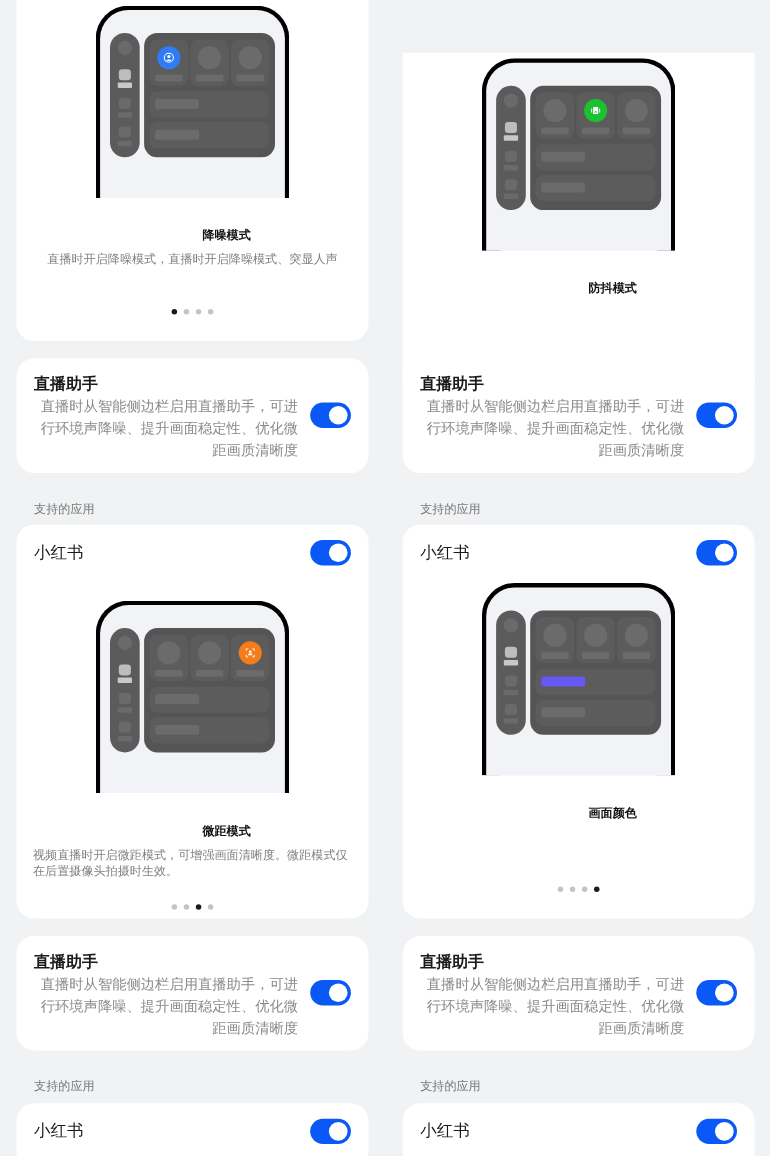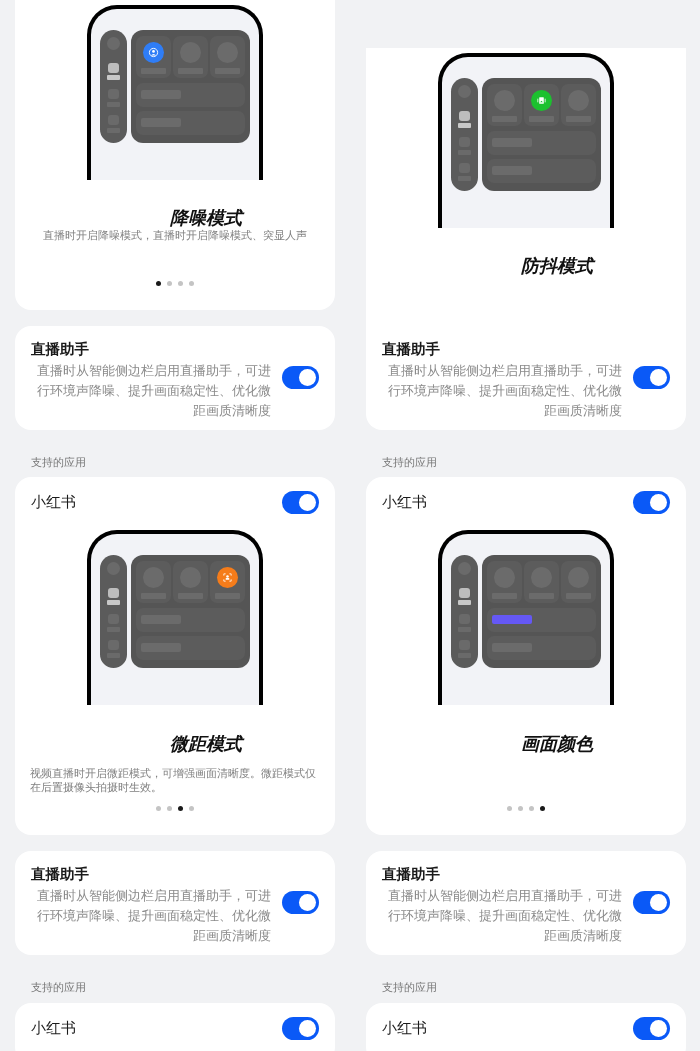--- a/index.html
+++ b/index.html
@@ -28,21 +28,21 @@
   .panel { position: absolute; left: 40px; top: 21px; width: 119px; height: 113px; background: #555; border-radius: 12px; }
   .tile { position: absolute; top: 6px; width: 35px; height: 42px; background: #5c5c5c; border-radius: 7px; }
   .tile .circ { position: absolute; left: 7px; top: 6px; width: 21px; height: 21px; border-radius: 50%; background: #6b6b6b; }
   .tile .lab { position: absolute; left: 5px; top: 32px; width: 25px; height: 6px; border-radius: 1px; background: #6b6b6b; }
   .row { position: absolute; left: 5px; width: 109px; height: 24px; background: #5c5c5c; border-radius: 7px; }
   .row .lab { position: absolute; left: 5px; top: 7px; width: 40px; height: 9px; border-radius: 2px; background: #6b6b6b; }
 
   .active-icon { display: flex; align-items: center; justify-content: center; }
   .active-icon svg { width: 11px; height: 11px; }
 
-  .c-title { position: absolute; left: 0; width: 382px; text-align: center; font-size: 18px; font-weight: bold; color: #111; font-style: italic; }
+  .c-title { position: absolute; left: 0; width: 382px; text-align: center; font-size: 11px; font-weight: bold; color: #111; }
   .c-desc { position: absolute; left: 15px; width: 290px; text-align: center; font-size: 11px; line-height: 14px; color: #808080; }
   .c-desc.left { text-align: left; }
   .dots { position: absolute; left: 0; width: 320px; display: flex; justify-content: center; gap: 6px; }
   .dot { width: 5px; height: 5px; border-radius: 50%; background: #c4c4c4; }
   .dot.on { background: #1a1a1a; }
 
   
   .setting { height: 104px; }
   .setting .s-title { position: absolute; left: 16px; top: 14px; font-size: 14.5px; font-weight: bold; color: #1a1a1a; }
   .setting .s-desc { position: absolute; left: 16px; top: 35px; width: 240px; font-size: 13px; line-height: 20px; color: #8a8a8a; text-align: right; }
@@ -116,20 +116,152 @@
   </div>
 
   <div class="section-label" style="top:455px;">支持的应用</div>
 
   <div class="card" style="top:477px; height:358px;">
     <div class="app-row-title" style="top:16px;">小红书</div>
     <div class="toggle" style="left:267px; top:14px;">
         <div class="knob"></div>
       </div>
 
+    <div class="carousel inner" style="top:16px; height:358px;">
+      <div class="phone" style="top:53px;">
+        <div class="side-pill">
+          <div class="c" style="top:7px;"></div>
+          <div class="sq hl" style="top:33px;"></div>
+          <div class="bar hl" style="top:45px;"></div>
+          <div class="sq" style="top:59px;"></div>
+          <div class="bar" style="top:72px;"></div>
+          <div class="sq" style="top:85px;"></div>
+          <div class="bar" style="top:98px;"></div>
+        </div>
+        <div class="panel">
+          <div class="tile" style="left:5px;">
+              <div class="circ"></div>
+              <div class="lab"></div>
+            </div>
+          <div class="tile" style="left:42px;">
+              <div class="circ"></div>
+              <div class="lab"></div>
+            </div>
+          <div class="tile" style="left:79px;">
+            <div class="circ active-icon" style="background:#f57c1a;">
+              <svg viewBox="0 0 12 12">
+                  <path d="M2 4V2h2M8 2h2v2M10 8v2H8M4 10H2V8" fill="none" stroke="#fff" stroke-width="0.9"></path>
+                  <circle cx="6" cy="5" r="1.4" fill="#fff"></circle>
+                  <rect x="4" y="6.6" width="4" height="1.8" rx="0.6" fill="#fff"></rect>
+                </svg>
+            </div>
+            <div class="lab"></div>
+          </div>
+          <div class="row" style="top:53px;">
+              <div class="lab"></div>
+            </div>
+          <div class="row" style="top:81px;">
+              <div class="lab"></div>
+            </div>
+        </div>
+      </div>
+      <div class="c-title" style="top:255px;">微距模式</div>
+      <div class="c-desc left" style="top:278px;">视频直播时开启微距模式，可增强画面清晰度。微距模式仅在后置摄像头拍摄时生效。</div>
+      <div class="dots" style="top:329px;">
+        <span class="dot"></span>
+        <span class="dot"></span>
+        <span class="dot on"></span>
+        <span class="dot"></span>
+      </div>
+    </div>
+  </div>
+
+  <div class="card setting" style="top:851px;">
+    <div class="s-title">直播助手</div>
+    <div class="s-desc">直播时从智能侧边栏启用直播助手，可进行环境声降噪、提升画面稳定性、优化微距画质清晰度</div>
+    <div class="toggle" style="left:267px; top:40px;">
+        <div class="knob"></div>
+      </div>
+  </div>
+
+  <div class="section-label" style="top:980px;">支持的应用</div>
+
+  <div class="card" style="top:1003px; height:60px;">
+    <div class="app-row-title" style="top:16px;">小红书</div>
+    <div class="toggle" style="left:267px; top:14px;">
+        <div class="knob"></div>
+      </div>
+  </div>
+</div>
+
+<div class="col right">
+
+  <div class="card carousel" style="top:0;margin-top:48px;">
+    <div class="phone" style="top:5px;">
+      <div class="side-pill">
+        <div class="c" style="top:7px;"></div>
+        <div class="sq hl" style="top:33px;"></div>
+        <div class="bar hl" style="top:45px;"></div>
+        <div class="sq" style="top:59px;"></div>
+        <div class="bar" style="top:72px;"></div>
+        <div class="sq" style="top:85px;"></div>
+        <div class="bar" style="top:98px;"></div>
+      </div>
+      <div class="panel">
+        <div class="tile" style="left:5px;">
+            <div class="circ"></div>
+            <div class="lab"></div>
+          </div>
+        <div class="tile" style="left:42px;">
+          <div class="circ active-icon" style="background:#1cc12f;">
+            <svg viewBox="0 0 12 12">
+                <rect x="3.5" y="2.5" width="5" height="7" rx="0.6" fill="#fff"></rect>
+                <path d="M2 4v4M10 4v4" stroke="#fff" stroke-width="0.9"></path>
+                <path d="M4.5 8 L6 6.2 L7.5 8 Z" fill="#1cc12f"></path>
+              </svg>
+          </div>
+          <div class="lab"></div>
+        </div>
+        <div class="tile" style="left:79px;">
+            <div class="circ"></div>
+            <div class="lab"></div>
+          </div>
+        <div class="row" style="top:53px;">
+            <div class="lab"></div>
+          </div>
+        <div class="row" style="top:81px;">
+            <div class="lab"></div>
+          </div>
+      </div>
+    </div>
+    <div class="c-title" style="top:206px;">防抖模式</div>
+    <div class="dots" style="top:281px;">
+      <span class="dot"></span>
+      <span class="dot on"></span>
+      <span class="dot"></span>
+      <span class="dot"></span>
+    </div>
+  </div>
+
+  <div class="card setting" style="top:326px;">
+    <div class="s-title">直播助手</div>
+    <div class="s-desc">直播时从智能侧边栏启用直播助手，可进行环境声降噪、提升画面稳定性、优化微距画质清晰度</div>
+    <div class="toggle" style="left:267px; top:40px;">
+        <div class="knob"></div>
+      </div>
+  </div>
+
+  <div class="section-label" style="top:455px;">支持的应用</div>
+
+  <div class="card" style="top:477px; height:358px;">
+    <div class="app-row-title" style="top:16px;">小红书</div>
+    <div class="toggle" style="left:267px; top:14px;">
+        <div class="knob"></div>
+      </div>
+
     <div class="carousel inner" style="top:0; height:358px;">
       <div class="phone" style="top:53px;">
         <div class="side-pill">
           <div class="c" style="top:7px;"></div>
           <div class="sq hl" style="top:33px;"></div>
           <div class="bar hl" style="top:45px;"></div>
           <div class="sq" style="top:59px;"></div>
           <div class="bar" style="top:72px;"></div>
           <div class="sq" style="top:85px;"></div>
           <div class="bar" style="top:98px;"></div>
@@ -137,44 +269,37 @@
         <div class="panel">
           <div class="tile" style="left:5px;">
               <div class="circ"></div>
               <div class="lab"></div>
             </div>
           <div class="tile" style="left:42px;">
               <div class="circ"></div>
               <div class="lab"></div>
             </div>
           <div class="tile" style="left:79px;">
-            <div class="circ active-icon" style="background:#f57c1a;">
-              <svg viewBox="0 0 12 12">
-                  <path d="M2 4V2h2M8 2h2v2M10 8v2H8M4 10H2V8" fill="none" stroke="#fff" stroke-width="0.9"></path>
-                  <circle cx="6" cy="5" r="1.4" fill="#fff"></circle>
-                  <rect x="4" y="6.6" width="4" height="1.8" rx="0.6" fill="#fff"></rect>
-                </svg>
-            </div>
-            <div class="lab"></div>
-          </div>
+              <div class="circ"></div>
+              <div class="lab"></div>
+            </div>
           <div class="row" style="top:53px;">
-              <div class="lab"></div>
+              <div class="lab" style="background:#6558f5;"></div>
             </div>
           <div class="row" style="top:81px;">
               <div class="lab"></div>
             </div>
         </div>
       </div>
-      <div class="c-title" style="top:255px;">微距模式</div>
-      <div class="c-desc left" style="top:278px;margin-top:12px;">视频直播时开启微距模式，可增强画面清晰度。微距模式仅在后置摄像头拍摄时生效。</div>
+      <div class="c-title" style="top:255px;">画面颜色</div>
       <div class="dots" style="top:329px;">
         <span class="dot"></span>
         <span class="dot"></span>
+        <span class="dot"></span>
         <span class="dot on"></span>
-        <span class="dot"></span>
       </div>
     </div>
   </div>
 
   <div class="card setting" style="top:851px;">
     <div class="s-title">直播助手</div>
     <div class="s-desc">直播时从智能侧边栏启用直播助手，可进行环境声降噪、提升画面稳定性、优化微距画质清晰度</div>
     <div class="toggle" style="left:267px; top:40px;">
         <div class="knob"></div>
       </div>
@@ -183,136 +308,11 @@
   <div class="section-label" style="top:980px;">支持的应用</div>
 
   <div class="card" style="top:1003px; height:60px;">
     <div class="app-row-title" style="top:16px;">小红书</div>
     <div class="toggle" style="left:267px; top:14px;">
         <div class="knob"></div>
       </div>
   </div>
 </div>
 
-<div class="col right">
-
-  <div class="card carousel" style="top:0;margin-top:48px;">
-    <div class="phone" style="top:5px;">
-      <div class="side-pill">
-        <div class="c" style="top:7px;"></div>
-        <div class="sq hl" style="top:33px;"></div>
-        <div class="bar hl" style="top:45px;"></div>
-        <div class="sq" style="top:59px;"></div>
-        <div class="bar" style="top:72px;"></div>
-        <div class="sq" style="top:85px;"></div>
-        <div class="bar" style="top:98px;"></div>
-      </div>
-      <div class="panel">
-        <div class="tile" style="left:5px;">
-            <div class="circ"></div>
-            <div class="lab"></div>
-          </div>
-        <div class="tile" style="left:42px;">
-          <div class="circ active-icon" style="background:#1cc12f;">
-            <svg viewBox="0 0 12 12">
-                <rect x="3.5" y="2.5" width="5" height="7" rx="0.6" fill="#fff"></rect>
-                <path d="M2 4v4M10 4v4" stroke="#fff" stroke-width="0.9"></path>
-                <path d="M4.5 8 L6 6.2 L7.5 8 Z" fill="#1cc12f"></path>
-              </svg>
-          </div>
-          <div class="lab"></div>
-        </div>
-        <div class="tile" style="left:79px;">
-            <div class="circ"></div>
-            <div class="lab"></div>
-          </div>
-        <div class="row" style="top:53px;">
-            <div class="lab"></div>
-          </div>
-        <div class="row" style="top:81px;">
-            <div class="lab"></div>
-          </div>
-      </div>
-    </div>
-    <div class="c-title" style="top:206px;">防抖模式</div>
-    <div class="dots" style="top:281px;">
-      <span class="dot"></span>
-      <span class="dot on"></span>
-      <span class="dot"></span>
-      <span class="dot"></span>
-    </div>
-  </div>
-
-  <div class="card setting" style="top:326px;">
-    <div class="s-title">直播助手</div>
-    <div class="s-desc">直播时从智能侧边栏启用直播助手，可进行环境声降噪、提升画面稳定性、优化微距画质清晰度</div>
-    <div class="toggle" style="left:267px; top:40px;">
-        <div class="knob"></div>
-      </div>
-  </div>
-
-  <div class="section-label" style="top:455px;">支持的应用</div>
-
-  <div class="card" style="top:477px; height:358px;">
-    <div class="app-row-title" style="top:16px;">小红书</div>
-    <div class="toggle" style="left:267px; top:14px;">
-        <div class="knob"></div>
-      </div>
-
-    <div class="carousel inner" style="top:0; height:358px;">
-      <div class="phone" style="top:53px;">
-        <div class="side-pill">
-          <div class="c" style="top:7px;"></div>
-          <div class="sq hl" style="top:33px;"></div>
-          <div class="bar hl" style="top:45px;"></div>
-          <div class="sq" style="top:59px;"></div>
-          <div class="bar" style="top:72px;"></div>
-          <div class="sq" style="top:85px;"></div>
-          <div class="bar" style="top:98px;"></div>
-        </div>
-        <div class="panel">
-          <div class="tile" style="left:5px;">
-              <div class="circ"></div>
-              <div class="lab"></div>
-            </div>
-          <div class="tile" style="left:42px;">
-              <div class="circ"></div>
-              <div class="lab"></div>
-            </div>
-          <div class="tile" style="left:79px;">
-              <div class="circ"></div>
-              <div class="lab"></div>
-            </div>
-          <div class="row" style="top:53px;">
-              <div class="lab" style="background:#6558f5;"></div>
-            </div>
-          <div class="row" style="top:81px;">
-              <div class="lab"></div>
-            </div>
-        </div>
-      </div>
-      <div class="c-title" style="top:255px;">画面颜色</div>
-      <div class="dots" style="top:329px;">
-        <span class="dot"></span>
-        <span class="dot"></span>
-        <span class="dot"></span>
-        <span class="dot on"></span>
-      </div>
-    </div>
-  </div>
-
-  <div class="card setting" style="top:851px;">
-    <div class="s-title">直播助手</div>
-    <div class="s-desc">直播时从智能侧边栏启用直播助手，可进行环境声降噪、提升画面稳定性、优化微距画质清晰度</div>
-    <div class="toggle" style="left:267px; top:40px;">
-        <div class="knob"></div>
-      </div>
-  </div>
-
-  <div class="section-label" style="top:980px;">支持的应用</div>
-
-  <div class="card" style="top:1003px; height:60px;">
-    <div class="app-row-title" style="top:16px;">小红书</div>
-    <div class="toggle" style="left:267px; top:14px;">
-        <div class="knob"></div>
-      </div>
-  </div>
-</div>
-
 </body></html>

